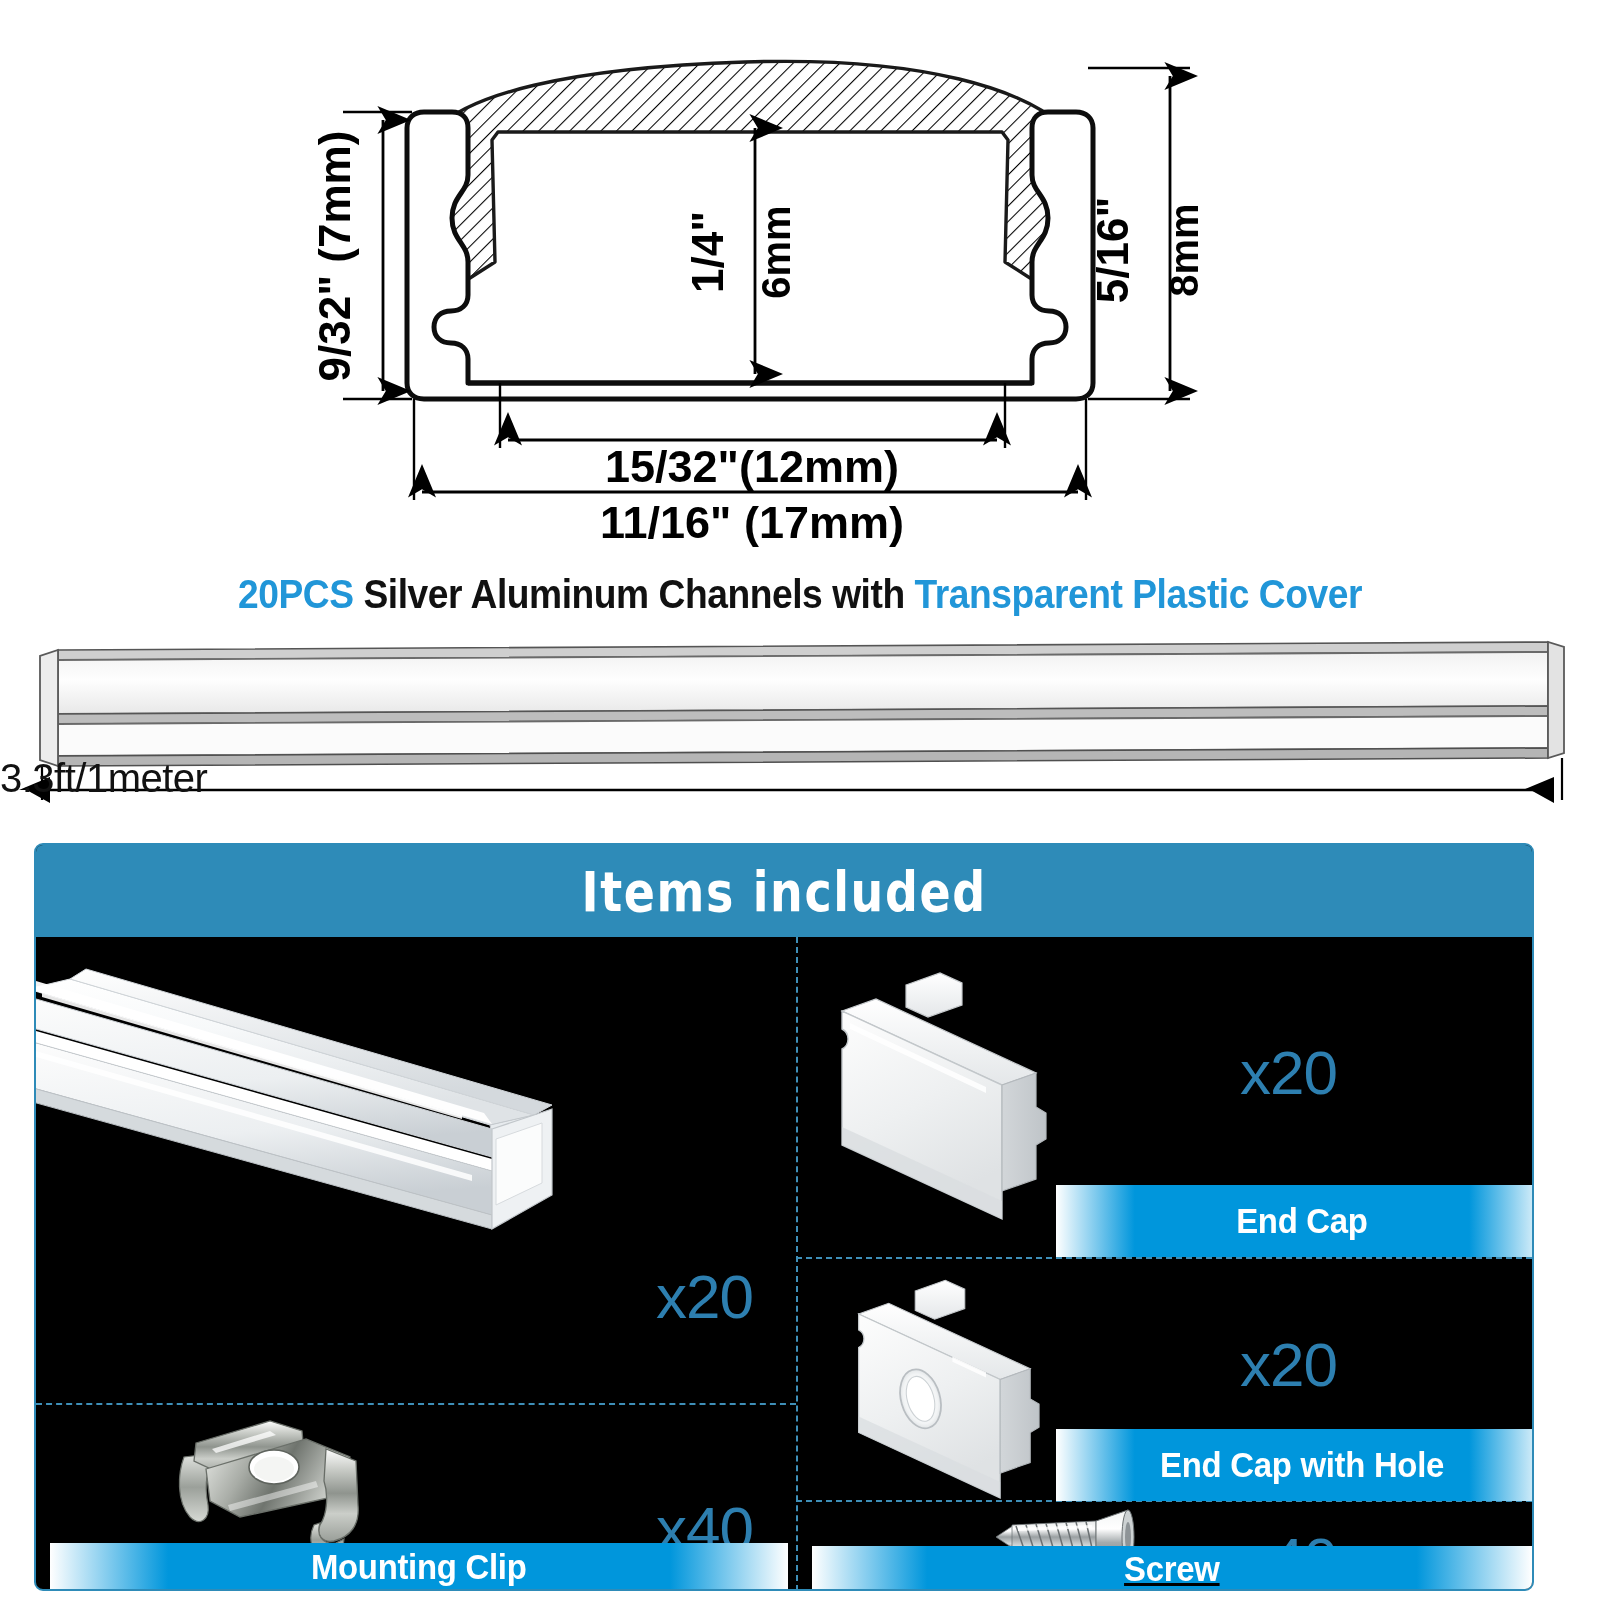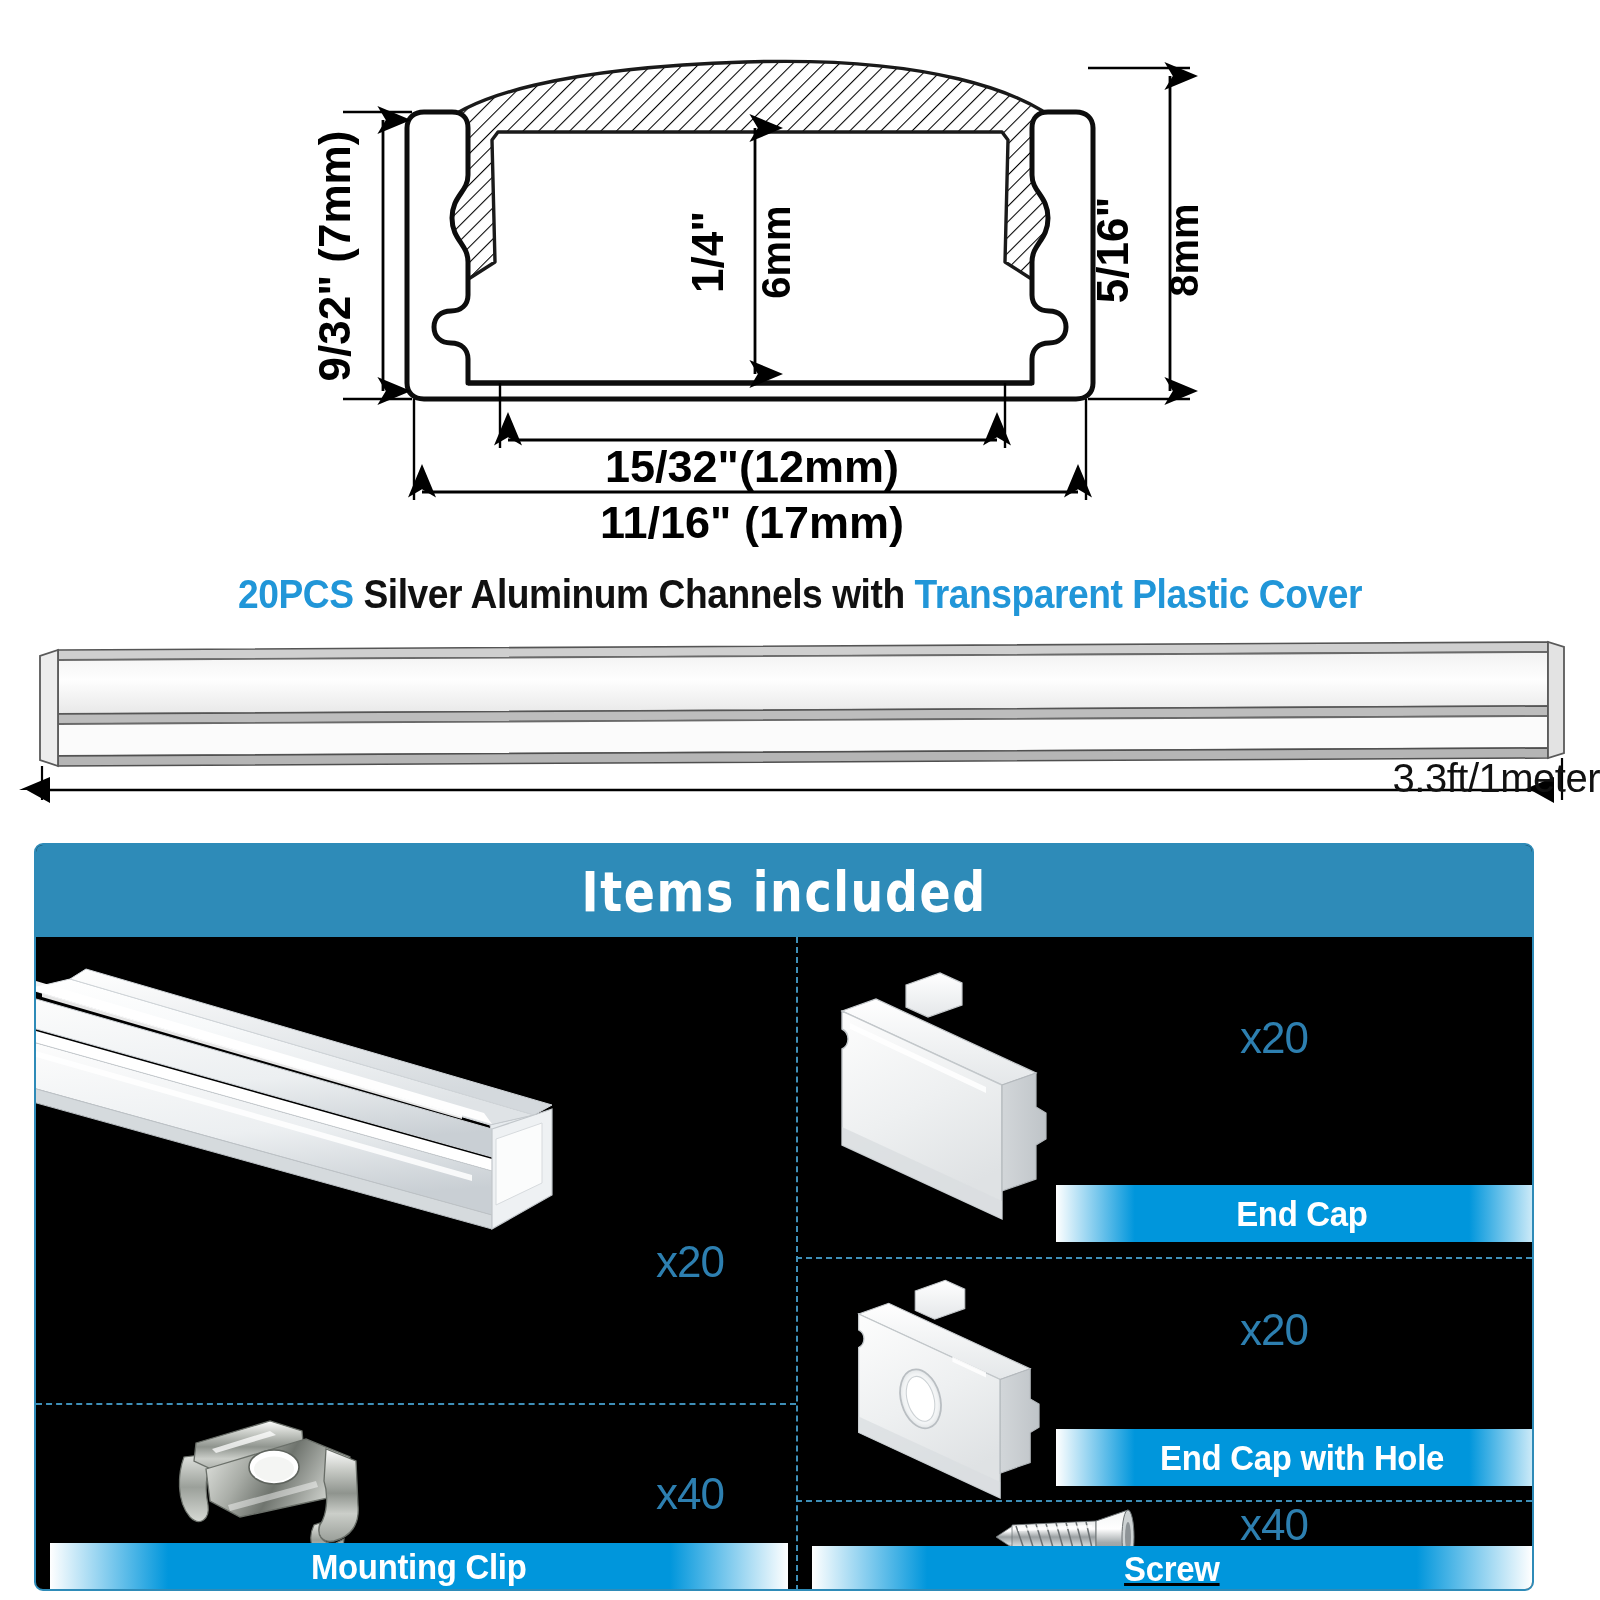--- a/index.html
+++ b/index.html
@@ -33,21 +33,21 @@
     transform:scaleX(0.93);
   }
   #product-title .blue{color:#2196D8;}
   #product-title .black{color:#111111;}
 
   
   #channel-bar-figure{left:0;top:620px;width:1600px;height:200px;}
 
   #length-label{
     left:0;top:756px;width:1600px;
-    text-align:right;
+    text-align:left;
     font-size:40px;
     color:#111;
     letter-spacing:-0.5px;
   }
 
   
   #items-included-box{
     left:34px;top:843px;
     width:1500px;height:748px;
     border:2px solid #2E8BB8;
@@ -83,30 +83,31 @@
   }
   .divider-h{
     position:absolute;
     border-top:2px dashed #3E8FB8;
   }
 
   
   .count{
     position:absolute;
     color:#2D7FB0;
-    font-size:44px;
+    font-size:62px;
     font-weight:400;
     font-family:"Liberation Sans", sans-serif;
     letter-spacing:-1px;
+    margin-top:24px;
   }
 
   
   .banner{
     position:absolute;
-    height:57px;
+    height:72px;
     display:flex;align-items:center;justify-content:center;
     background:linear-gradient(to right,
         rgba(255,255,255,1) 0%,
         rgba(0,150,220,1) 16%,
         rgba(0,150,220,1) 84%,
         rgba(255,255,255,1) 100%);
   }
   .banner span{
     color:#ffffff;
     font-size:35px;

